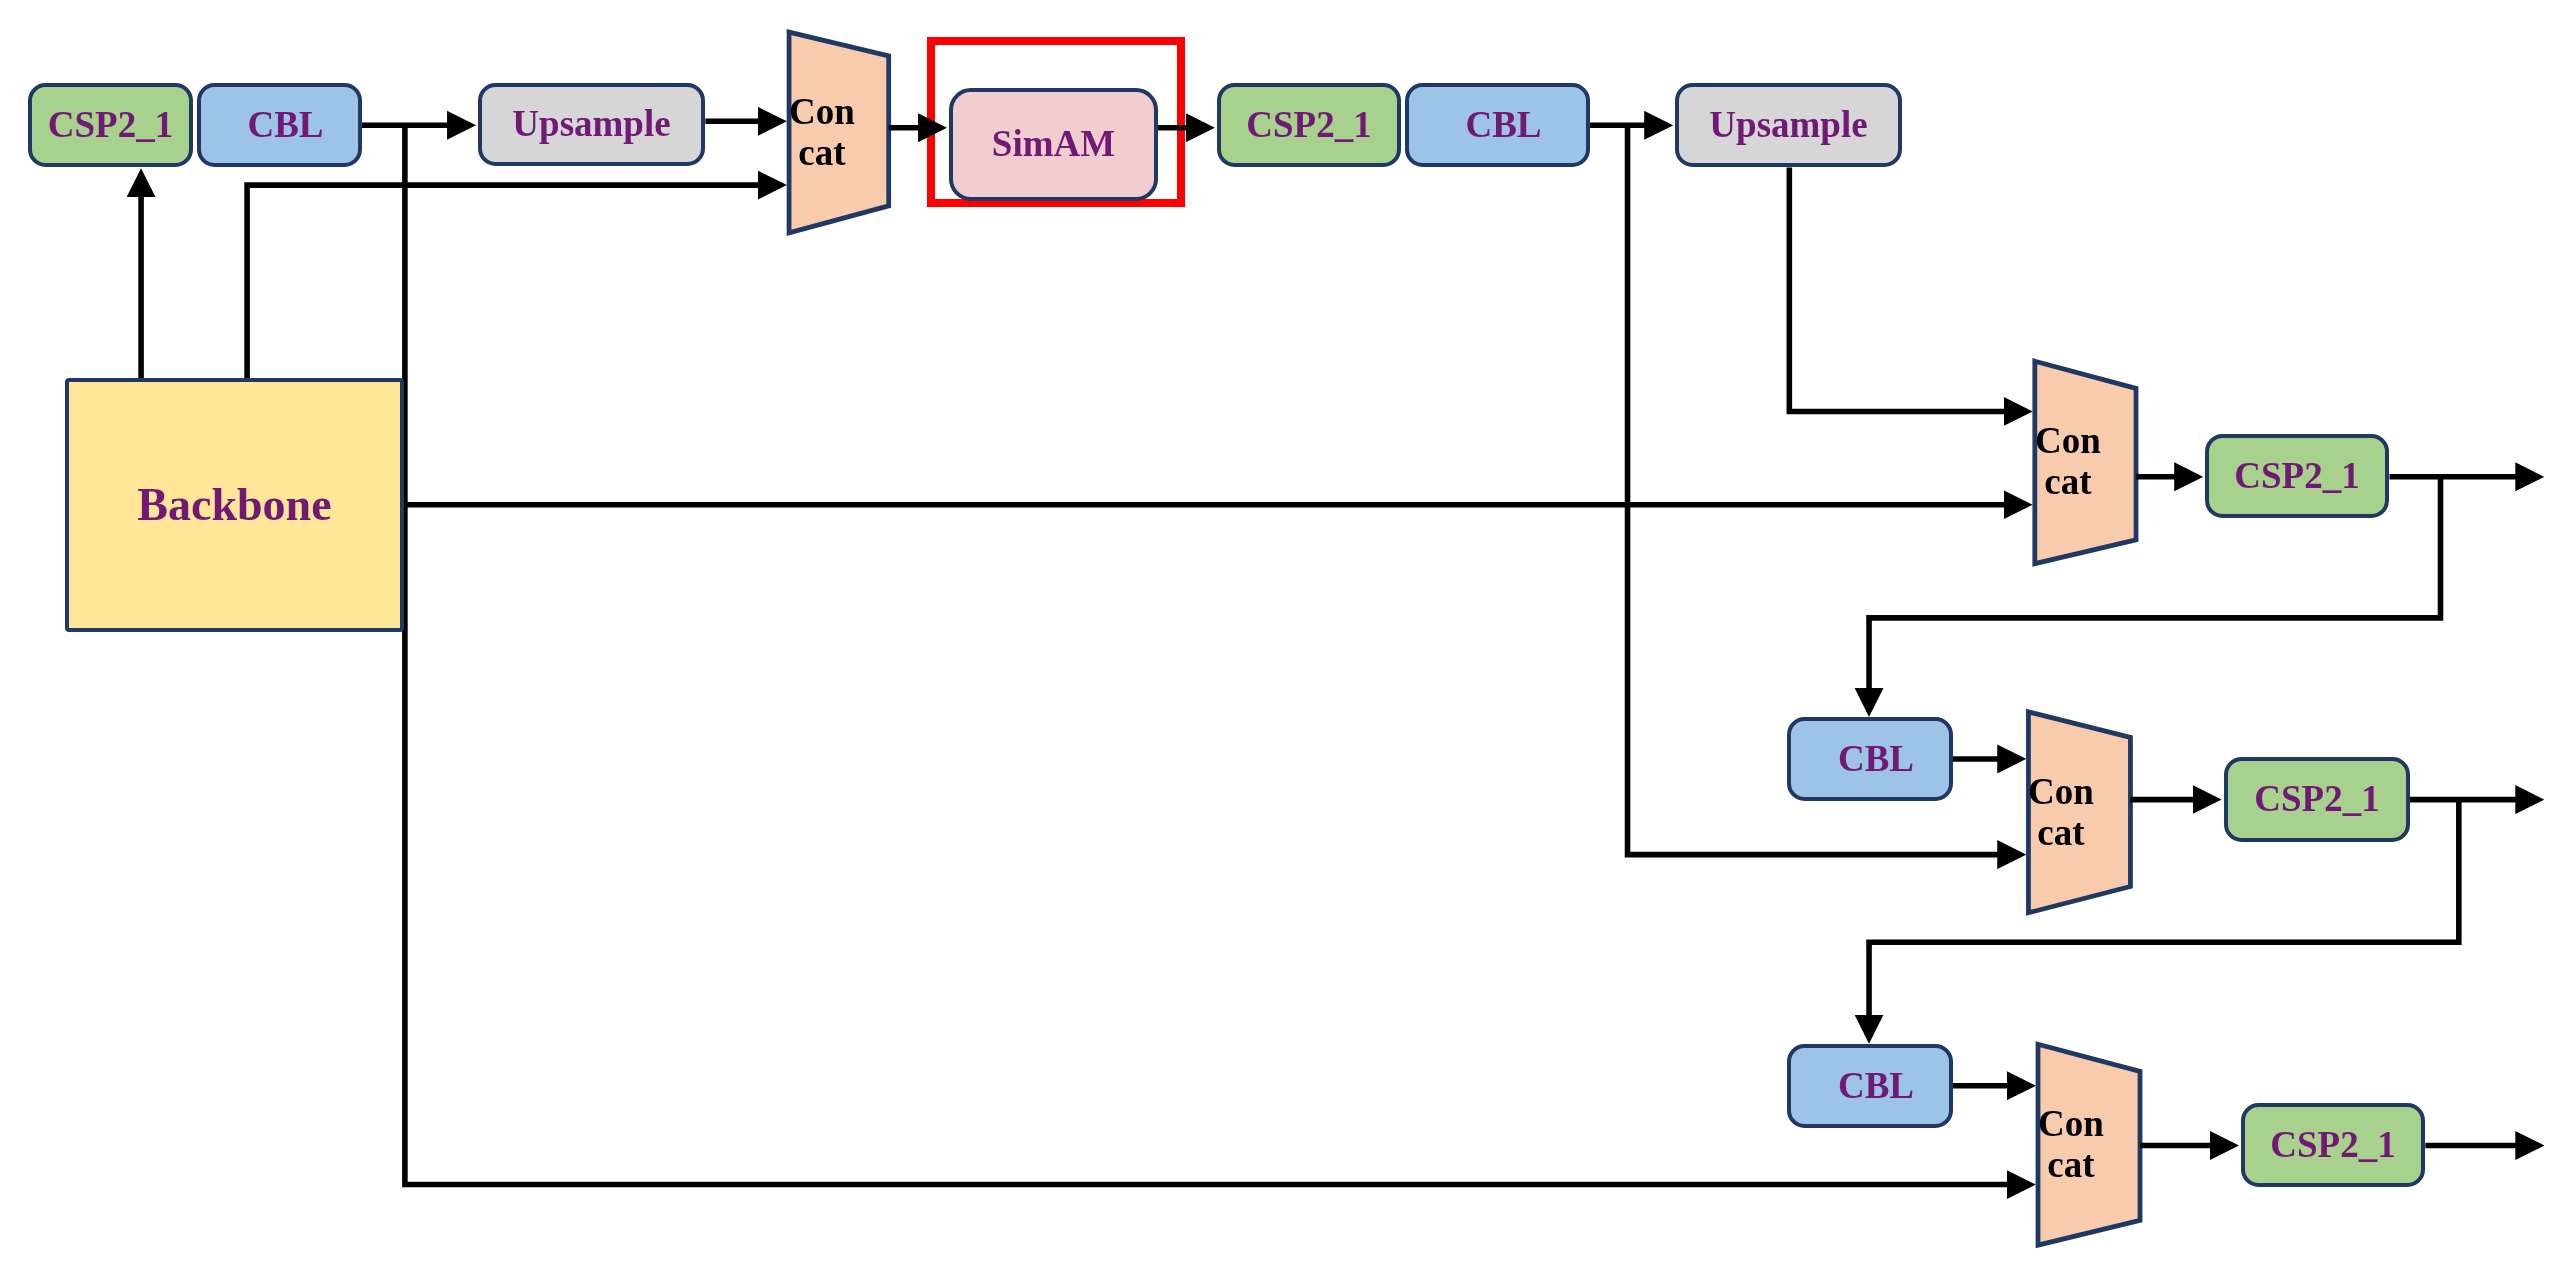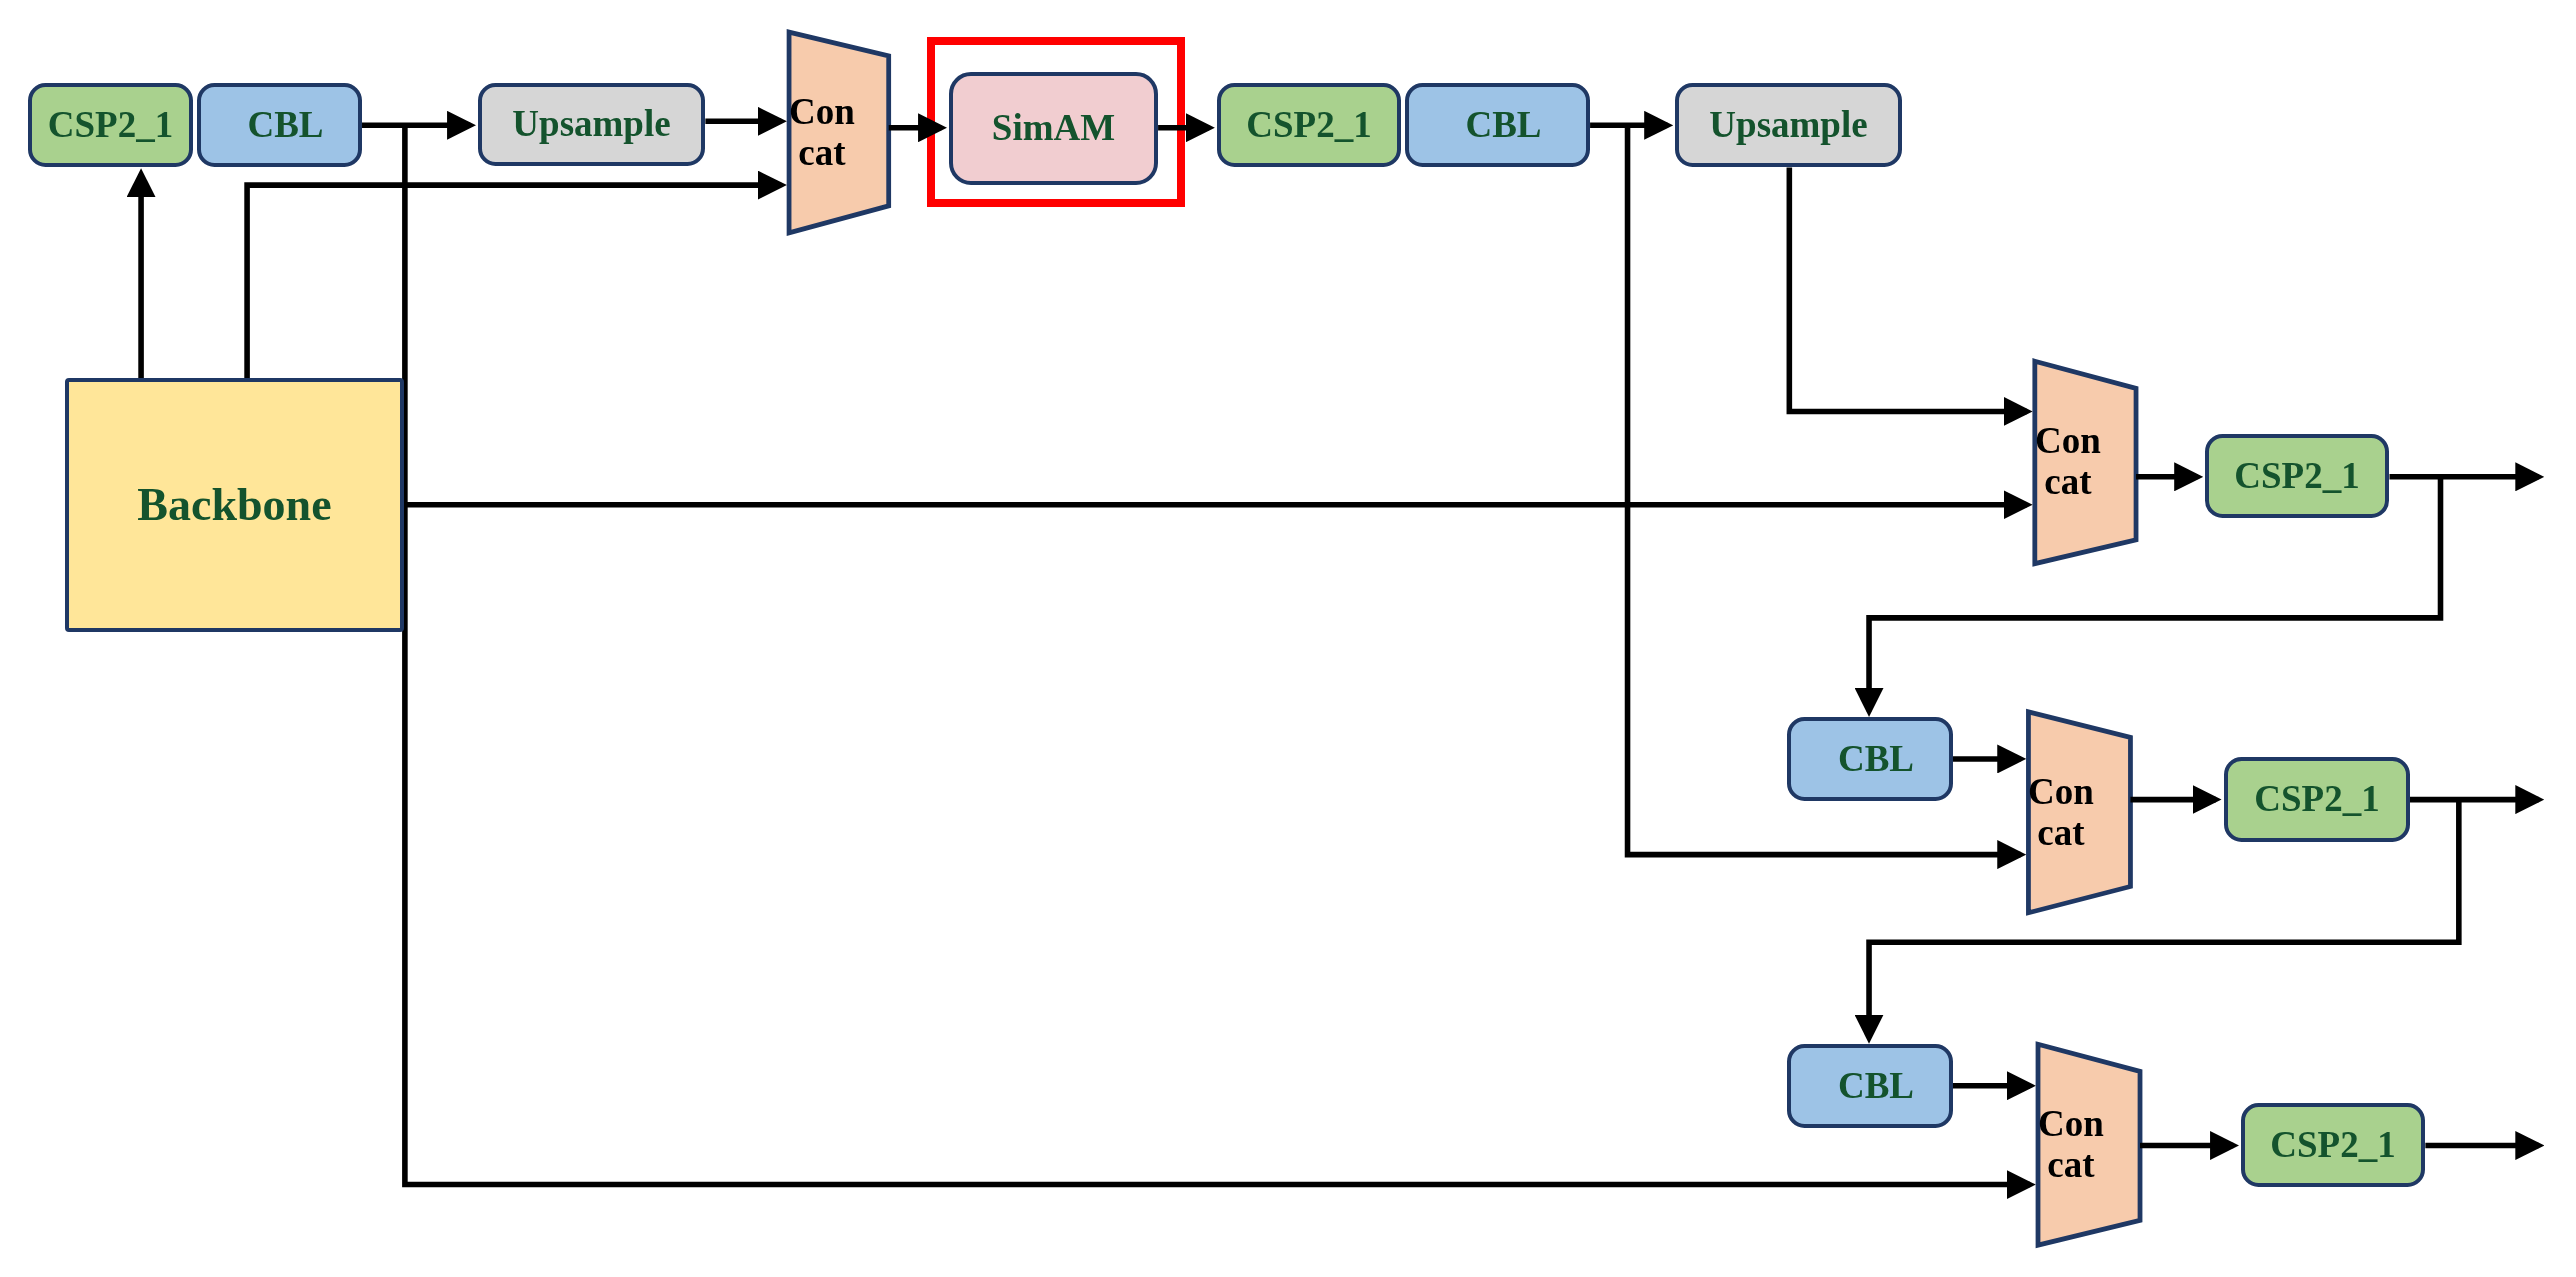--- a/index.html
+++ b/index.html
@@ -10,21 +10,21 @@
     font-family:"Liberation Serif", serif;
     overflow:hidden;
   }
   #wires{position:absolute;left:0;top:0;z-index:2;}
   .wire{stroke:#000000;stroke-width:7;fill:none;}
   .trap{fill:#F7CBAC;stroke:#1F3864;stroke-width:6;}
   .node{
     position:absolute;box-sizing:border-box;z-index:3;
     border:4.8px solid #1F3864;border-radius:17.5px;
     display:flex;align-items:center;justify-content:center;
-    font-weight:bold;font-size:37px;color:#14532d;
+    font-weight:bold;font-size:37px;color:#701a75;
     text-align:center;line-height:1.05;
   }
   .catlabel{
     position:absolute;z-index:3;display:flex;align-items:center;justify-content:flex-start;
     font-weight:bold;font-size:37px;color:#000000;text-align:center;line-height:1.1;
     white-space:pre-line;
   }
   .green{background:#A9D18E;}
   .blue{background:#9DC3E6;padding-left:12px;}
   .gray{background:#D6D6D6;}
@@ -33,21 +33,21 @@
   #hl{
     position:absolute;z-index:1;box-sizing:border-box;
     left:927px;top:37px;width:258px;height:170px;
     border:8.8px solid #FF0000;background:transparent;
   }
   
   #n-csp-p3{left:28px;top:83px;width:165px;height:84px;}
   #n-cbl-p3{left:197px;top:83px;width:165px;height:84px;}
   #n-up1{left:478px;top:83px;width:227px;height:83px;}
   #l-cat1{left:789px;top:32px;width:100px;height:201px;}
-  #n-simam{left:949px;top:72px;width:209px;height:113px;border-radius:22px;z-index:3;}
+  #n-simam{left:949px;top:88px;width:209px;height:113px;border-radius:22px;z-index:3;}
   #n-csp-neck{left:1217px;top:83px;width:184px;height:84px;}
   #n-cbl-neck{left:1405px;top:83px;width:185px;height:84px;}
   #n-up2{left:1675px;top:83px;width:227px;height:84px;}
   
   #n-backbone{left:28px;top:378px;width:339px;height:254px;border-radius:4px;font-size:46px;margin-left:37px;}
   
   #l-cat2{left:2035px;top:361px;width:101px;height:202px;}
   #n-csp-h1{left:2205px;top:434px;width:184px;height:84px;}
   
   #n-cbl-mid{left:1787px;top:717px;width:166px;height:84px;}

